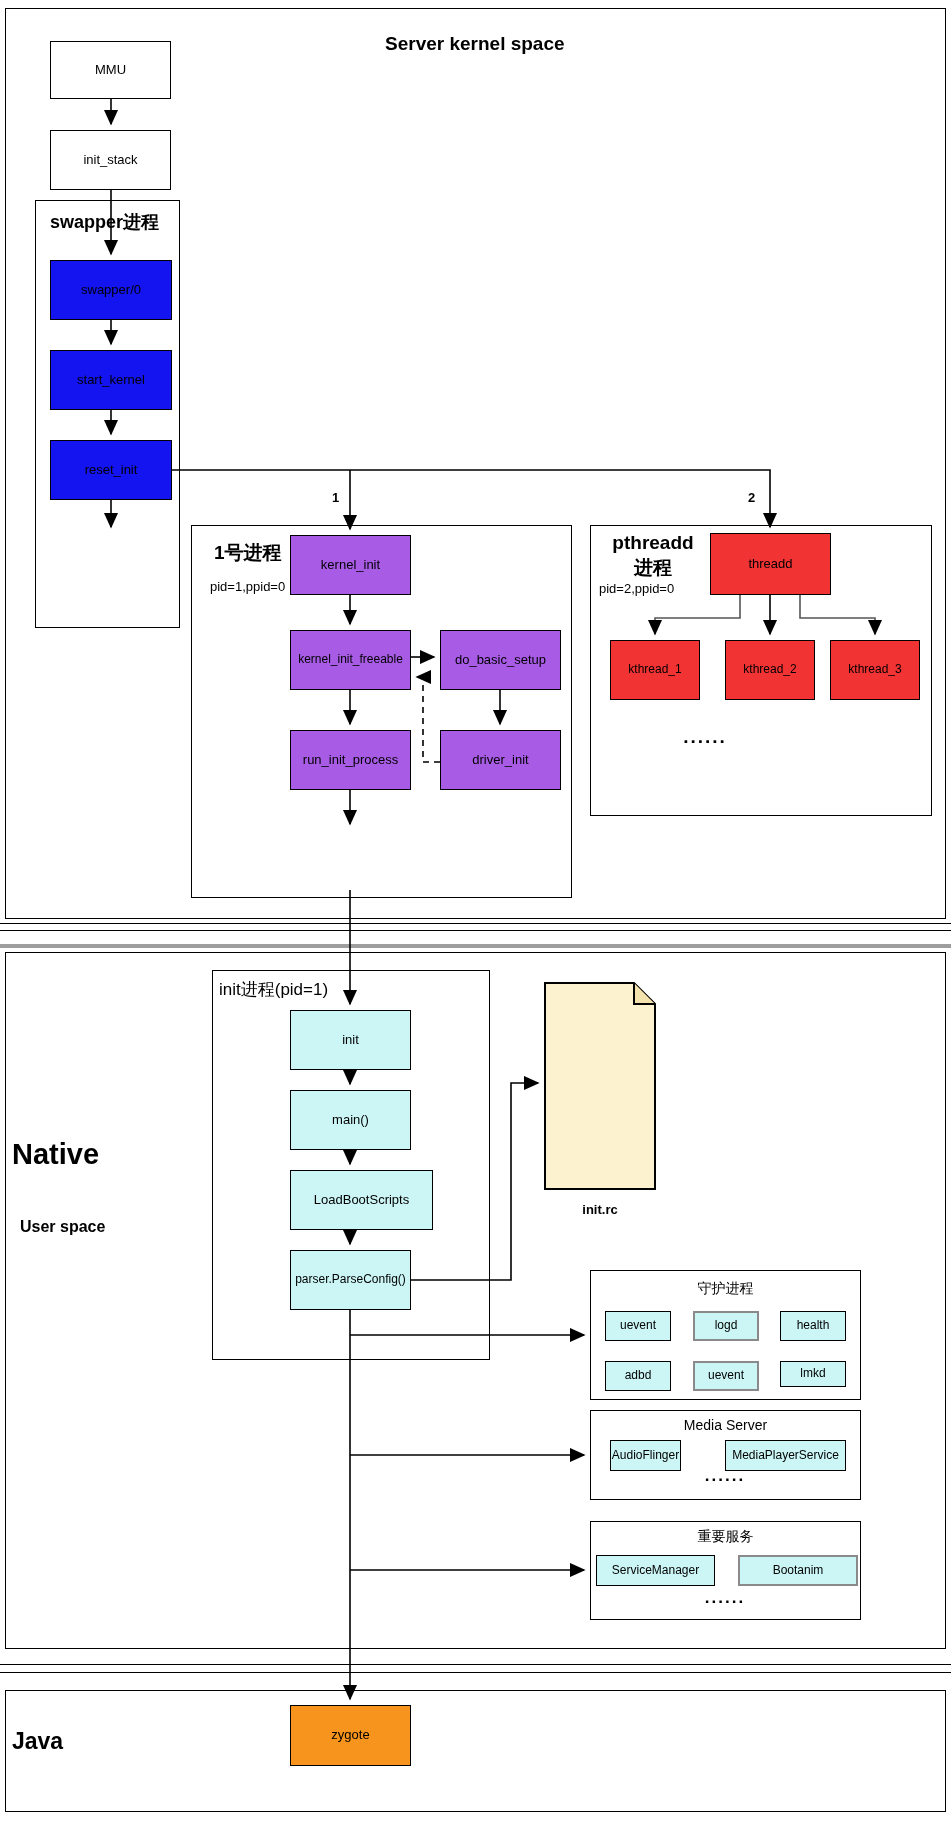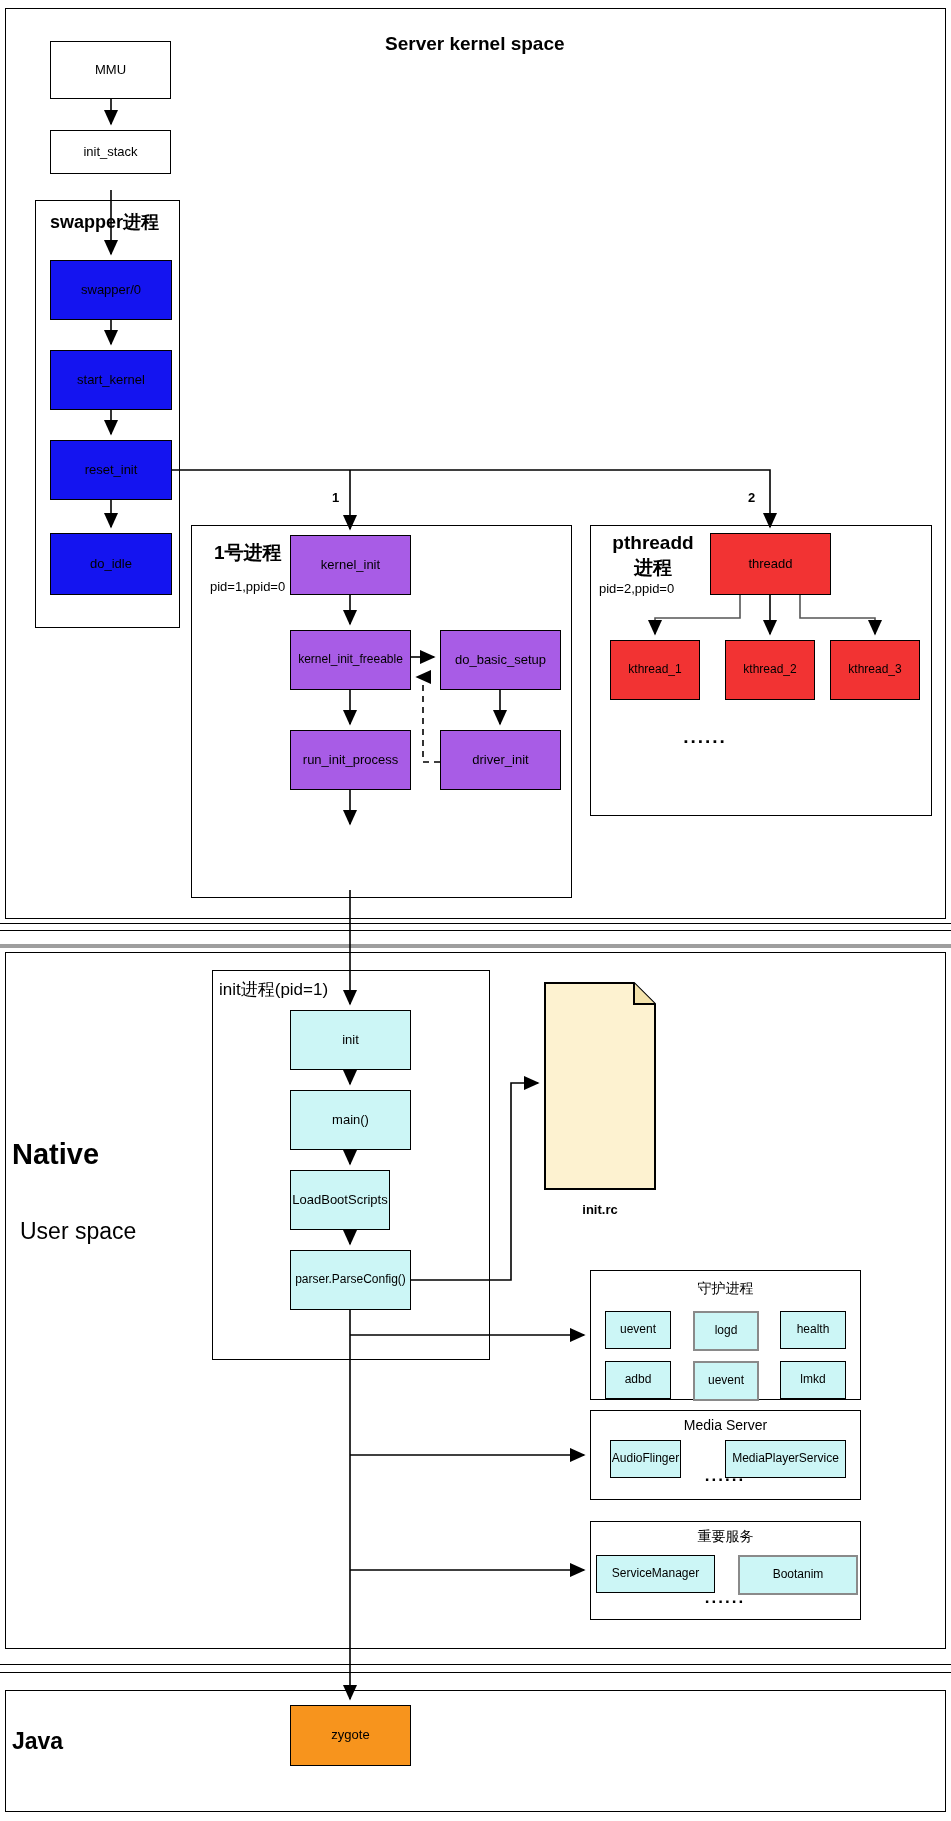--- a/index.html
+++ b/index.html
@@ -3,21 +3,21 @@
 <meta charset="utf-8">
 <style>
   html,body { margin:0; padding:0; background:#fff; }
   .canvas {
     position:relative; width:951px; height:1821px; background:#fff;
     font-family:"Liberation Sans", sans-serif; color:#000; overflow:hidden;
   }
   .box {
     position:absolute; box-sizing:border-box; border:1.5px solid #000;
     display:flex; align-items:center; justify-content:center;
-    text-align:center; font-size:13px; line-height:1.15; padding:18px;
+    text-align:center; font-size:13px; line-height:1.15; padding:12px;
   }
   .container-box { position:absolute; box-sizing:border-box; border:1.5px solid #000; background:transparent; }
   .blue   { background:#1414f0; }
   .purple { background:#a85ce6; }
   .red    { background:#f23333; }
   .cyan   { background:#ccf6f6; }
   .orange { background:#f7941d; }
   .gray-border { border:2px solid #8a8a8a; }
   .lbl { position:absolute; white-space:nowrap; }
   .title-big { font-weight:bold; font-size:19px; }
@@ -34,28 +34,27 @@
 </style>
 </head>
 <body>
 
 <div class="canvas">
 
   <div class="container-box" style="left:5px; top:8px; width:941px; height:911px;"></div>
   <div class="lbl title-big" style="left:385px; top:33px;">Server kernel space</div>
 
   <div class="box" style="left:50px; top:41px; width:121px; height:58px; background:#fff;">MMU</div>
-  <div class="box" style="left:50px; top:130px; width:121px; height:44px; background:#fff;">init_stack</div>
+  <div class="box" style="left:50px; top:130px; width:121px; height:60px; background:#fff;">init_stack</div>
 
   <div class="container-box" style="left:35px; top:200px; width:145px; height:428px;"></div>
   <div class="lbl" style="left:50px; top:210px; font-weight:bold; font-size:18px;">swapper进程</div>
   <div class="box blue" style="left:50px; top:260px; width:122px; height:60px;">swapper/0</div>
   <div class="box blue" style="left:50px; top:350px; width:122px; height:60px;">start_kernel</div>
   <div class="box blue" style="left:50px; top:440px; width:122px; height:60px;">reset_init</div>
-  <div class="box blue" style="left:50px; top:533px; width:122px; height:62px;">do_idle</div>
 
   <div class="branch-num" style="left:332px; top:490px;">1</div>
   <div class="branch-num" style="left:748px; top:490px;">2</div>
 
   <div class="container-box" style="left:191px; top:525px; width:381px; height:373px;"></div>
   <div class="lbl title-big" style="left:214px; top:540px;">1号进程</div>
   <div class="lbl pid-lbl" style="left:210px; top:579px;">pid=1,ppid=0</div>
   <div class="box purple" style="left:290px; top:535px; width:121px; height:60px;">kernel_init</div>
   <div class="box purple" style="left:290px; top:630px; width:121px; height:60px; font-size:12px;">kernel_init_freeable</div>
   <div class="box purple" style="left:440px; top:630px; width:121px; height:60px;">do_basic_setup</div>
@@ -71,27 +70,27 @@
   <div class="box red" style="left:725px; top:640px; width:90px; height:60px; font-size:12px;">kthread_2</div>
   <div class="box red" style="left:830px; top:640px; width:90px; height:60px; font-size:12px;">kthread_3</div>
   <div class="dots" style="left:660px; top:726px; width:90px;">......</div>
 
   <div class="sep" style="top:923px;"></div>
   <div class="sep" style="top:930px;"></div>
   <div style="position:absolute; left:0; top:944px; width:951px; height:4px; background:#9e9e9e;"></div>
 
   <div class="container-box" style="left:5px; top:952px; width:941px; height:697px;"></div>
   <div class="lbl" style="left:12px; top:1138px; font-weight:bold; font-size:29px;">Native</div>
-  <div class="lbl" style="left:20px; top:1218px; font-weight:normal; font-size:23px;">User space</div>
+  <div class="lbl" style="left:20px; top:1218px; font-weight:bold; font-size:16px;">User space</div>
 
   <div class="container-box" style="left:212px; top:970px; width:278px; height:390px;"></div>
   <div class="lbl" style="left:219px; top:978px; font-size:17px;">init进程(pid=1)</div>
   <div class="box cyan" style="left:290px; top:1010px; width:121px; height:60px;">init</div>
   <div class="box cyan" style="left:290px; top:1090px; width:121px; height:60px;">main()</div>
-  <div class="box cyan" style="left:290px; top:1170px; width:100px; height:60px;">LoadBootScripts</div>
+  <div class="box cyan" style="left:290px; top:1170px; width:143px; height:60px;">LoadBootScripts</div>
   <div class="box cyan" style="left:290px; top:1250px; width:121px; height:60px; font-size:12px;">parser.ParseConfig()</div>
 
   <svg style="position:absolute; left:544px; top:982px;" width="112" height="208">
     <path d="M1,1 L90,1 L111,22 L111,207 L1,207 Z" fill="#fdf2d0" stroke="#000" stroke-width="2"></path>
     <path d="M90,1 L90,22 L111,22" fill="#f3e2ab" stroke="#000" stroke-width="2"></path>
   </svg>
   <div class="lbl" style="left:544px; top:1202px; width:112px; text-align:center; font-weight:bold; font-size:13px;">init.rc</div>
 
   <div class="container-box" style="left:590px; top:1270px; width:271px; height:130px;"></div>
   <div class="lbl small-lbl" style="left:590px; top:1280px; width:271px; text-align:center; font-size:14px;">守护进程</div>

